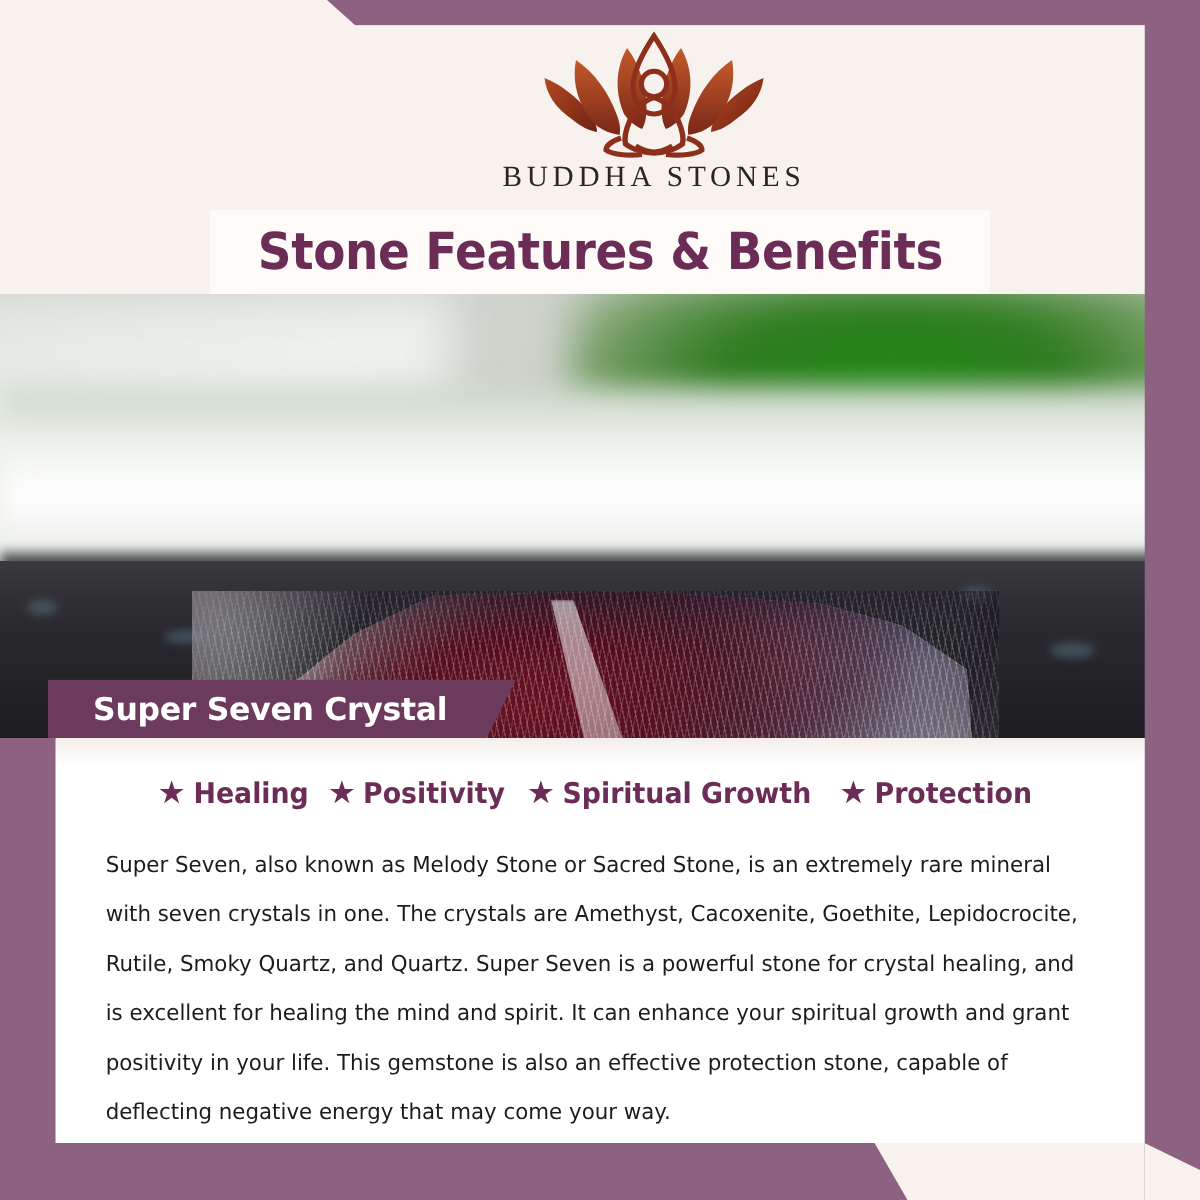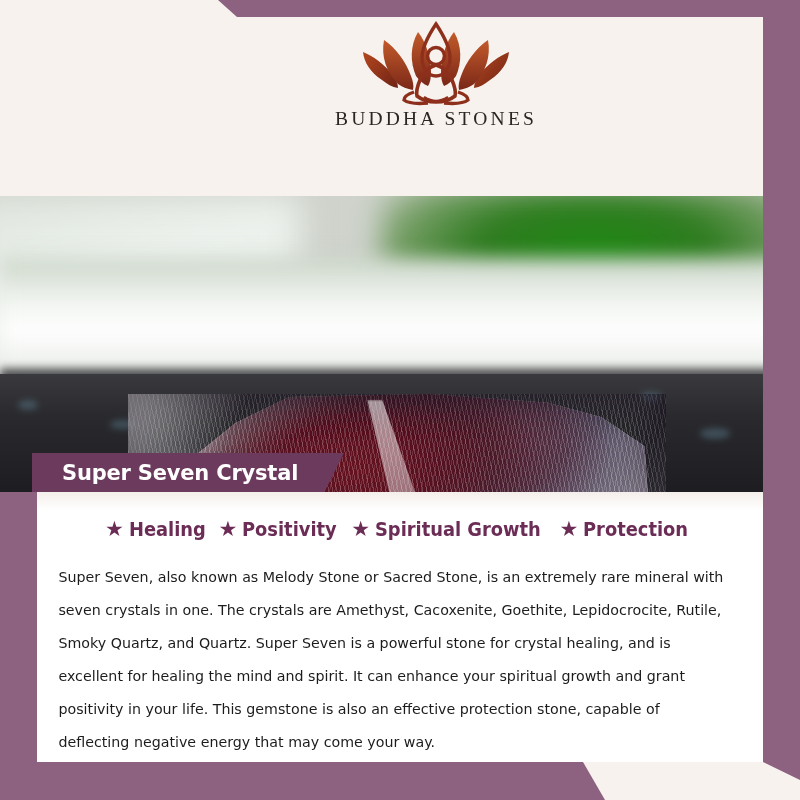--- a/index.html
+++ b/index.html
@@ -325,21 +325,21 @@
     color: #6b2c55;
     transform: scaleX(0.94);
     transform-origin: left center;
   }
 
   .body-text {
     position: absolute;
     top: 68px;
     left: 0;
     width: 100%;
-    padding: 0 0 0 0;
+    padding: 0 0 0 12px;
     box-sizing: border-box;
   }
   .body-text p {
     margin: 0;
     font-family: "DejaVu Sans", sans-serif;
     font-size: 14.6px;
     line-height: 33px;
     color: #1c1c1c;
     text-align: left;
     padding: 0 22px 0 22px;
@@ -380,20 +380,23 @@
 
       <path d="M90 47 C83 49 77 55 74 62 C71 69 70 74 71 78 C76 82 84 84 90 84 C96 84 104 82 109 78 C110 74 109 69 106 62 C103 55 97 49 90 47 Z" fill="none" stroke="#8e2f1c" stroke-width="3.6"></path>
 
       <path d="M68 74 C62 76 58 79 58 82 C62 85 72 86 82 85" fill="none" stroke="#8e2f1c" stroke-width="3.4"></path>
       <path d="M112 74 C118 76 122 79 122 82 C118 85 108 86 98 85" fill="none" stroke="#8e2f1c" stroke-width="3.4"></path>
       <path d="M78 79 C83 82 88 83 90 83 C92 83 97 82 102 79" fill="none" stroke="#8e2f1c" stroke-width="2.6"></path>
     </svg>
     <div class="logo-wordmark">BUDDHA STONES</div>
   </div>
 
+  <div class="title-banner">
+    <div class="title-text">Stone Features &amp; Benefits</div>
+  </div>
 
   <div class="photo">
     <div class="photo-bg-leftblur"></div>
     <div class="photo-bg-green"></div>
     <div class="photo-bg-white"></div>
     <div class="photo-table-edge"></div>
     <div class="photo-table">
       <div class="photo-table-speck" style="top:26px;left:18px;width:20px;height:10px;"></div>
       <div class="photo-table-speck" style="top:46px;left:110px;width:26px;height:9px;"></div>
       <div class="photo-table-speck" style="top:18px;left:640px;width:22px;height:9px;"></div>

